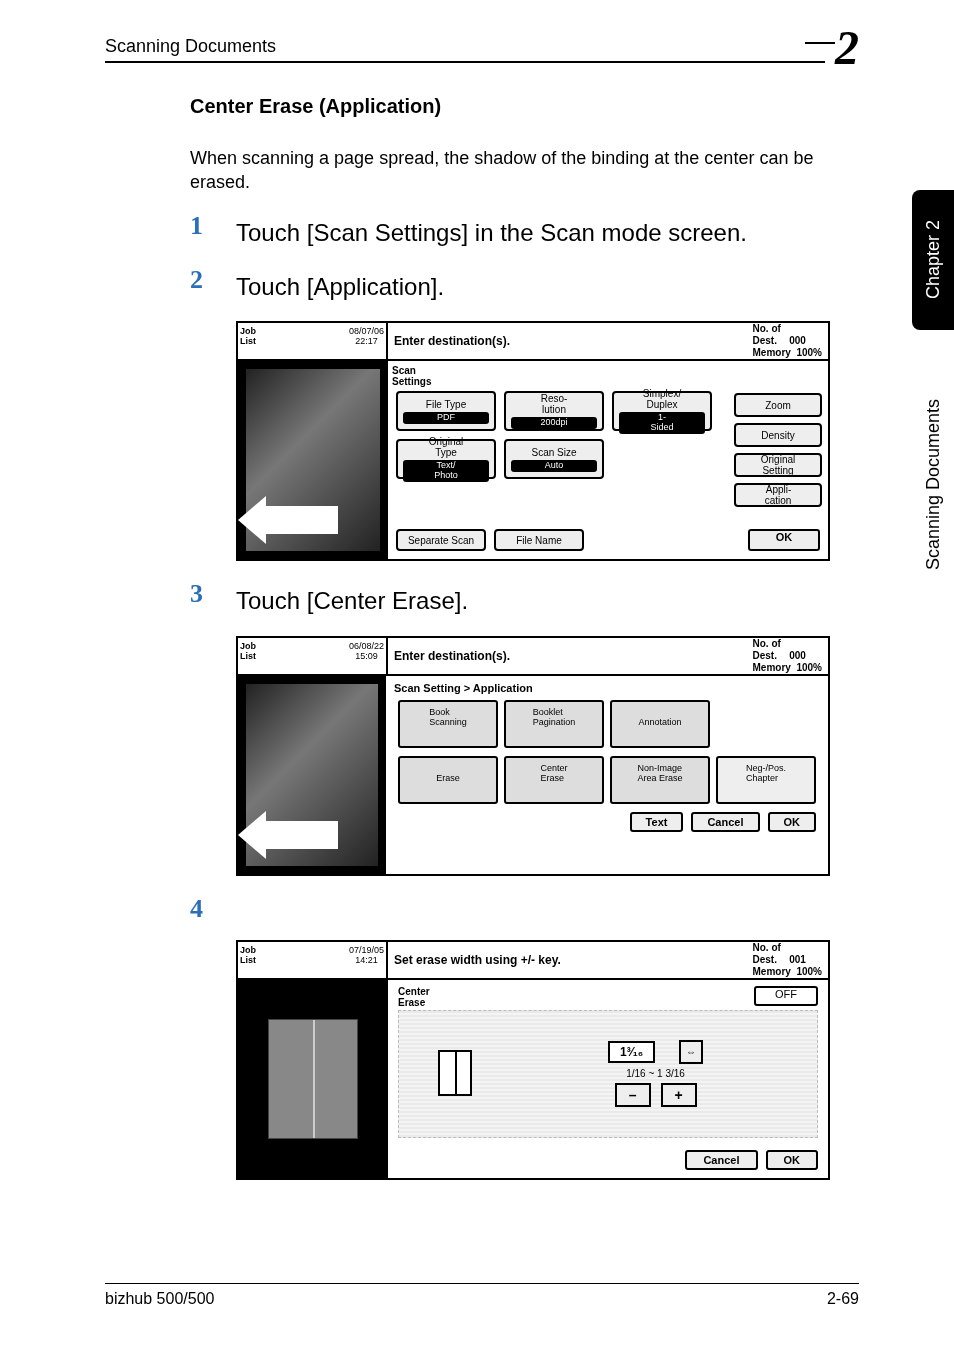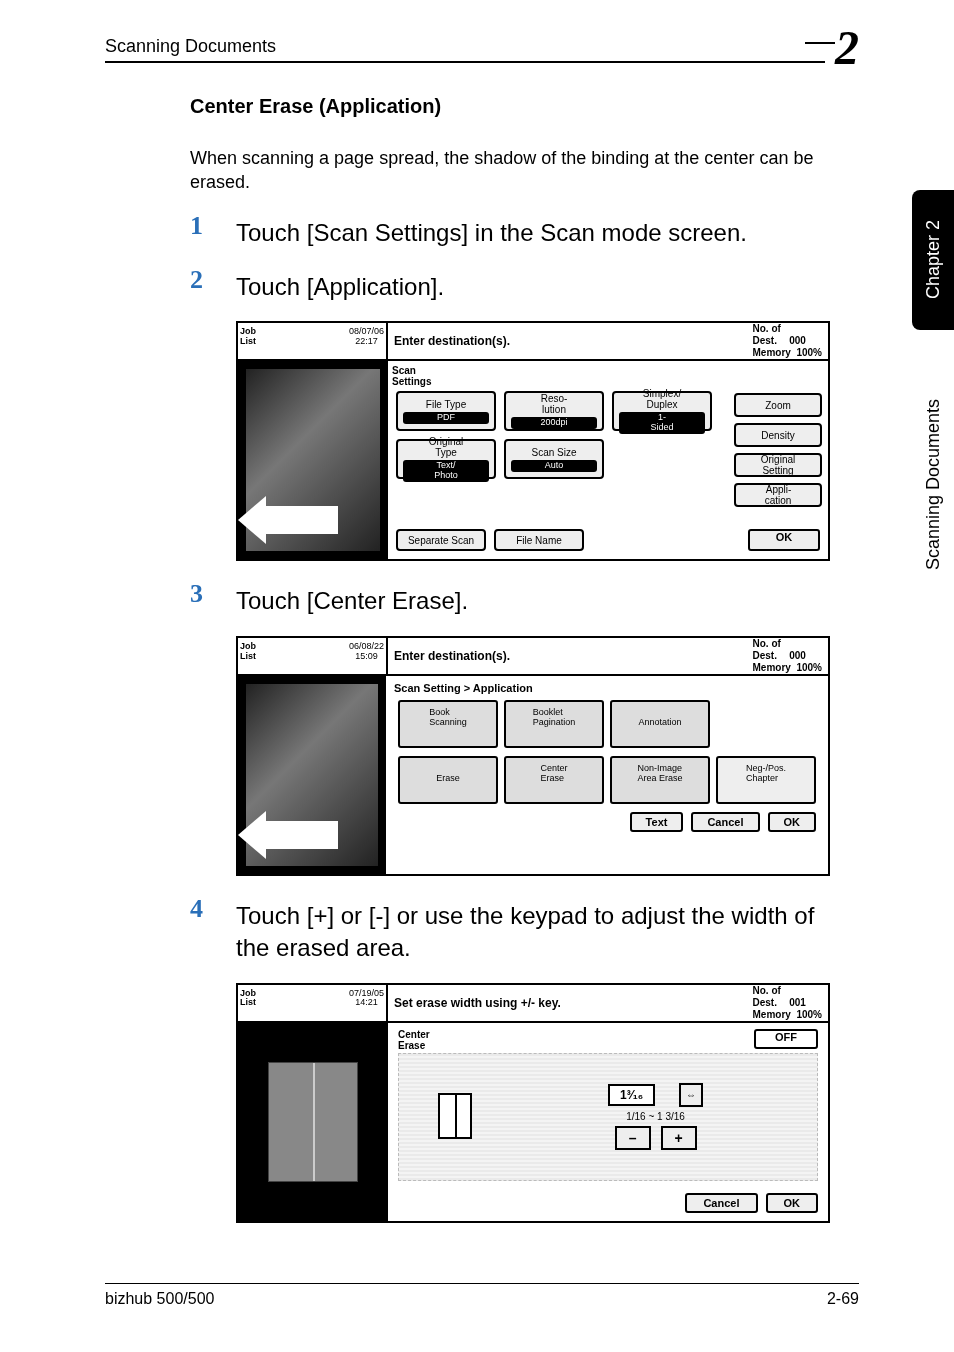--- a/index.html
+++ b/index.html
@@ -54,21 +54,21 @@
 
     .appbtn { border: 2px solid #000; width: 100px; height: 48px; display: flex; flex-direction: column; align-items: center; justify-content: flex-end; font-size: 9px; background: #ddd; border-radius: 3px; padding-bottom: 18px; position: relative; line-height: 1.1; }
     .appbtn .pic { flex: 1; }
     .appbtn.off { background: #eee; }
 
     .shot3-body { display: flex; border: 2px solid #000; border-top: none; height: 200px; }
     .shot3-body .leftpane { width: 150px; background: #000; display: flex; align-items: center; justify-content: center; }
     .shot3-body .leftpane .pages { width: 90px; height: 120px; background: #888; border: 1px solid #444; position: relative; }
     .shot3-body .leftpane .pages::after { content: ""; position: absolute; left: 44px; top: 0; width: 2px; height: 100%; background: #ccc; }
     .shot3-body .rightpane { flex: 1; background: #fff; position: relative; }
-    .shot3-body .offbtn { position: absolute; right: 10px; top: 6px; border: 2px solid #000; width: 64px; height: 20px; text-align: center; font-size: 11px; font-weight: bold; border-radius: 3px; }
+    .shot3-body .offbtn { position: absolute; right: 10px; top: 6px; border: 2px solid #000; width: 64px; height: 20px; text-align: center; font-size: 11px; font-weight: normal; border-radius: 3px; }
     .shot3-body .inner-area { position: absolute; left: 10px; right: 10px; top: 30px; bottom: 40px; background: repeating-linear-gradient(0deg,#eaeaea, #eaeaea 2px, #f4f4f4 2px, #f4f4f4 4px); border: 1px dashed #bbb; }
     .shot3-body .center-ctrl { position: absolute; left: 220px; top: 60px; display: flex; flex-direction: column; align-items: center; gap: 4px; font-size: 10px; }
     .shot3-body .value { display: flex; gap: 24px; align-items: center; }
     .shot3-body .valbox { border: 2px solid #000; padding: 2px 10px; background: #fff; font-weight: bold; font-size: 12px; }
     .shot3-body .swap { border: 2px solid #000; width: 24px; height: 24px; display: flex; align-items: center; justify-content: center; background: #eee; }
     .shot3-body .pm { display: flex; gap: 10px; }
     .shot3-body .pm .b { border: 2px solid #000; width: 36px; height: 24px; display: flex; align-items: center; justify-content: center; background: #eee; font-weight: bold; font-size: 14px; }
     .shot3-body .footer { position: absolute; right: 10px; bottom: 8px; display: flex; gap: 8px; }
     .shot3-body .footer .fbtn { border: 2px solid #000; padding: 2px 16px; font-size: 11px; font-weight: bold; border-radius: 3px; background: #eee; }
     .center-lbl { position: absolute; left: 10px; top: 6px; font-size: 10px; font-weight: bold; line-height: 1.1; }
@@ -269,21 +269,20 @@
               <div class="mbtn">Text</div>
               <div class="mbtn">Cancel</div>
               <div class="mbtn">OK</div>
             </div>
           </div>
         </div>
       </div>
 
       <li class="step">
         <div class="step-num">4</div>
-        <div class="step-text">Touch [+] or [-] or use the keypad to adjust the width of the erased area.</div>
       </li>
 
       <div class="shot" style="margin-left:46px;">
         <div class="shot-top">
           <div class="joblist">
             <div style="white-space:pre; font-weight:bold; float:left;">Job
 List</div>
             <div style="white-space:pre; float:right;">07/19/05
 14:21</div>
           </div>

